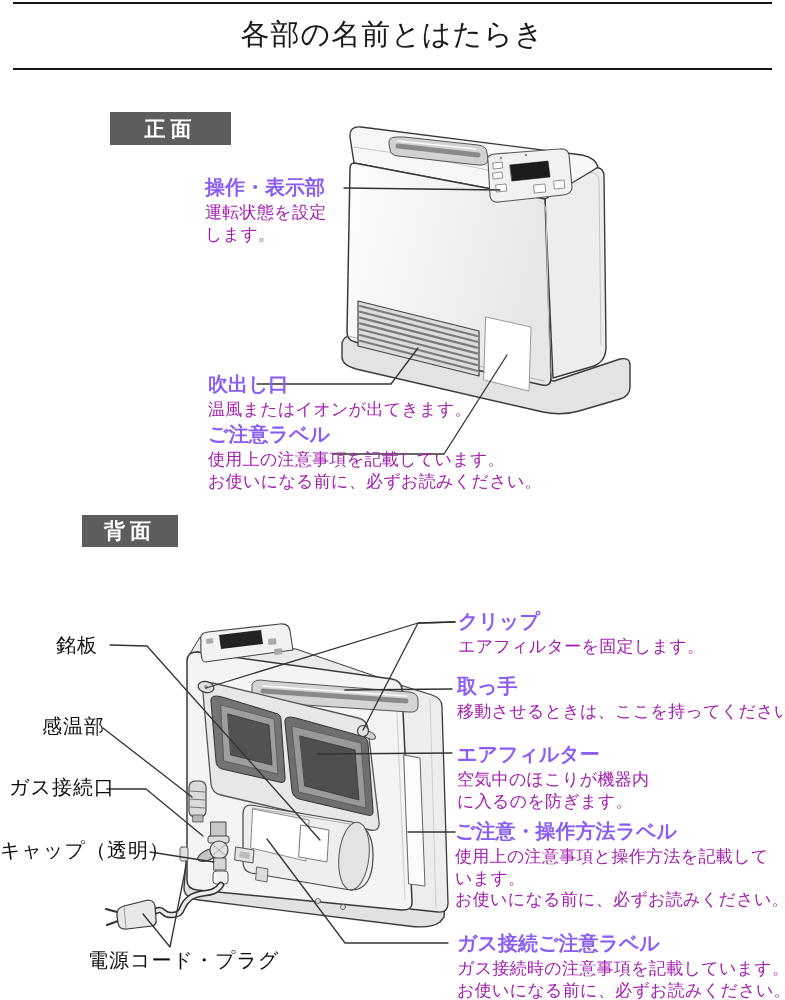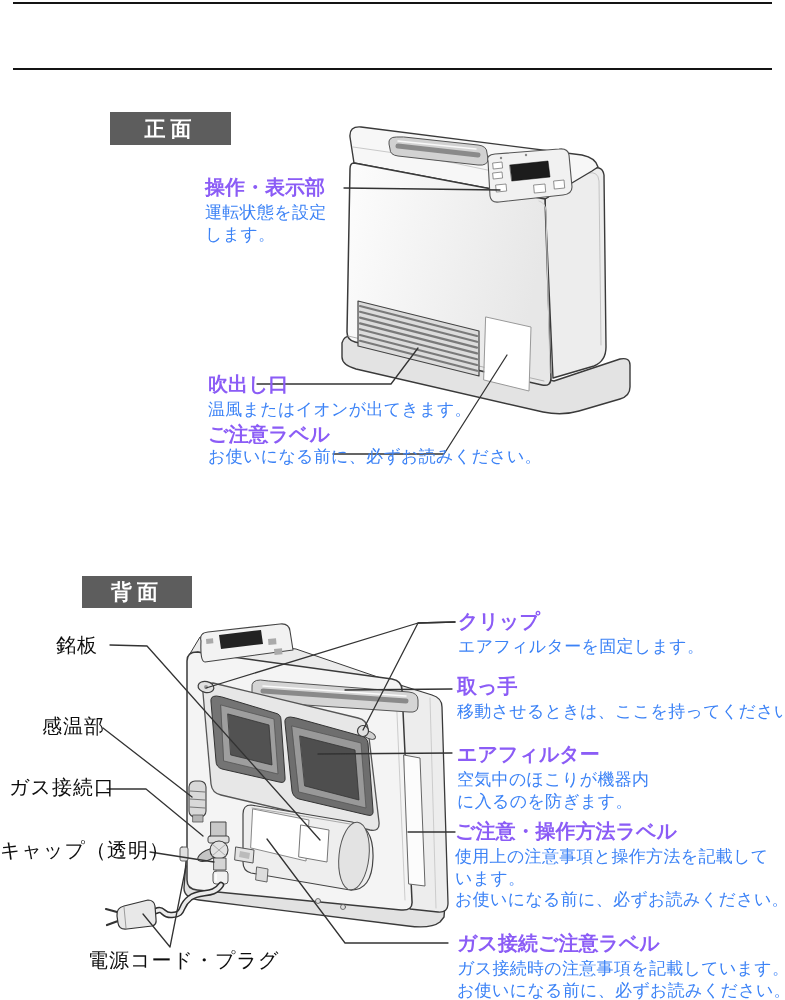--- a/index.html
+++ b/index.html
@@ -8,33 +8,34 @@
   .rule{position:absolute;left:13px;width:759px;border-top:2.5px solid #141414;height:0;}
   #page-title{position:absolute;left:0;top:15px;width:785px;text-align:center;
               font-size:29px;letter-spacing:1px;color:#1a1a1a;}
   .badge{position:absolute;background:#5d5d5d;color:#fff;font-weight:bold;font-size:21px;
          display:flex;align-items:center;justify-content:center;letter-spacing:5px;}
   .illus{position:absolute;z-index:1;}
   #leads{position:absolute;left:0;top:0;z-index:2;}
   .lbl{position:absolute;z-index:3;white-space:nowrap;}
   .part-name{font-weight:bold;font-size:20px;line-height:24px;color:#8b5cf6;}
   .part-name-plain{font-weight:normal;font-size:20px;line-height:24px;letter-spacing:1px;color:#0d0d0d;}
-  .part-desc{font-size:17px;line-height:21.5px;letter-spacing:0.3px;color:#3b82f6;}
+  .part-desc{font-size:17px;line-height:21.5px;letter-spacing:0.3px;color:#a21caf;}
   .mt2{margin-top:3px;}
 </style>
 </head>
 <body>
 
 <div id="page">
 
   <div class="rule" style="top:2px;"></div>
+  <div id="page-title">各部の名前とはたらき</div>
   <div class="rule" style="top:68px;border-top-width:2px;"></div>
 
   <div class="badge" style="left:110px;top:112px;width:121px;height:33px;">正面</div>
-  <div class="badge" style="left:82px;top:576px;width:110px;height:32px;">背面</div>
+  <div class="badge" style="left:82px;top:515px;width:96px;height:32px;">背面</div>
 
   <svg class="illus" style="left:330px;top:105px;" width="320" height="315" viewBox="0 0 320 315">
     <defs>
       <linearGradient id="gF" x1="0" y1="0" x2="1" y2="0.25">
         <stop offset="0" stop-color="#fdfdfd"></stop>
           <stop offset="1" stop-color="#e7e7e7"></stop>
       </linearGradient>
     </defs>
     <g stroke-linejoin="round" stroke-linecap="round">
       <path d="M 12,238 L 12,252 Q 12,260 26,264 L 213,307 Q 232,311 249,306 L 290,294 Q 300,291 300,282 L 300,260 Q 300,252 290,254 L 224,276 L 26,231 Q 14,229 12,238 Z" fill="#e3e3e3" stroke="#3a3a3a" stroke-width="1.4"></path>
@@ -174,20 +175,21 @@
     <div class="part-name">操作・表示部</div>
     <div class="part-desc mt2">運転状態を設定</div>
     <div class="part-desc">します。</div>
   </div>
   <div class="lbl" style="left:208px;top:372px;">
     <div class="part-name">吹出し口</div>
     <div class="part-desc mt2">温風またはイオンが出てきます。</div>
   </div>
   <div class="lbl" style="left:208px;top:422px;">
     <div class="part-name">ご注意ラベル</div>
+    <div class="part-desc mt2">使用上の注意事項を記載しています。</div>
     <div class="part-desc">お使いになる前に、必ずお読みください。</div>
   </div>
 
   <div class="lbl part-name-plain" style="left:56px;top:633px;">銘板</div>
   <div class="lbl part-name-plain" style="left:42px;top:714px;text-align:right;">感温部</div>
   <div class="lbl part-name-plain" style="left:9px;top:775px;">ガス接続口</div>
   <div class="lbl part-name-plain" style="left:0px;top:838px;">キャップ（透明）</div>
   <div class="lbl part-name-plain" style="left:88px;top:948px;">電源コード・プラグ</div>
 
   <div class="lbl" style="left:458px;top:609px;">

